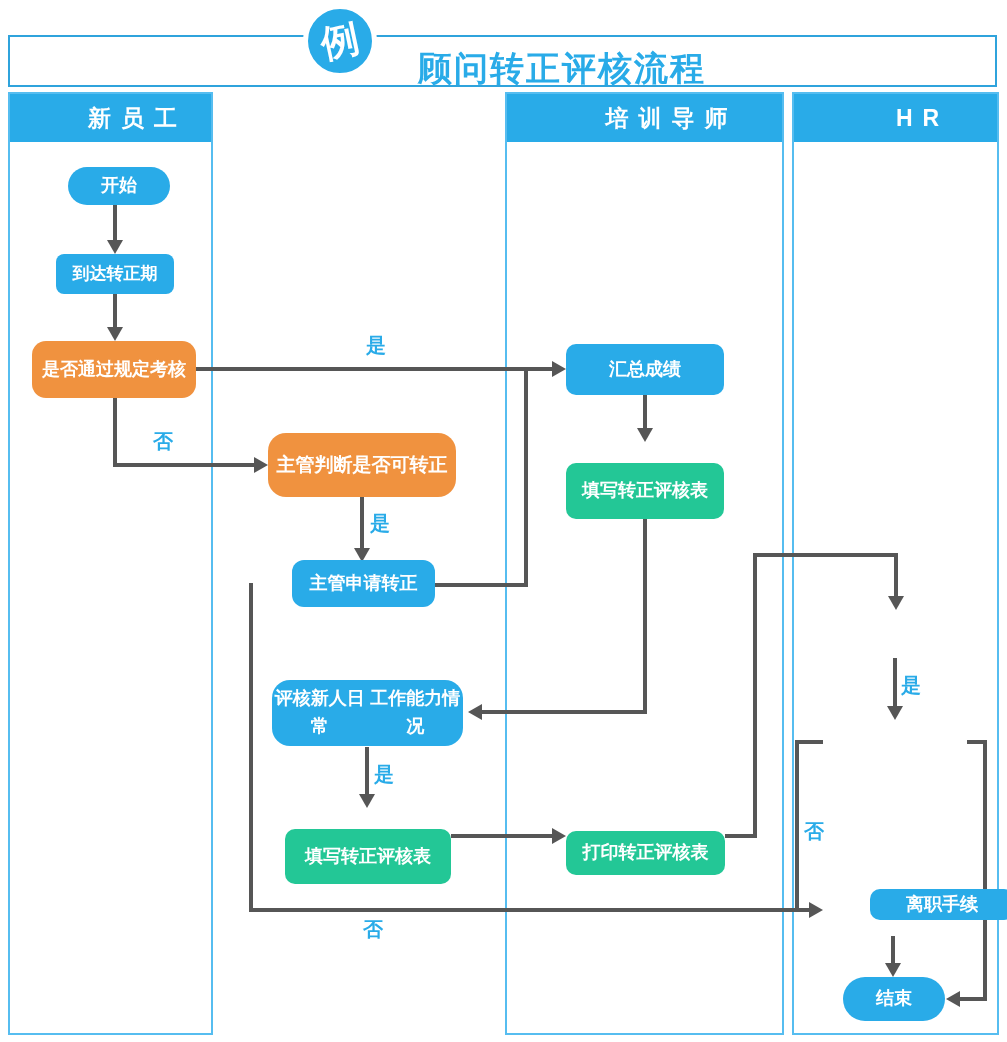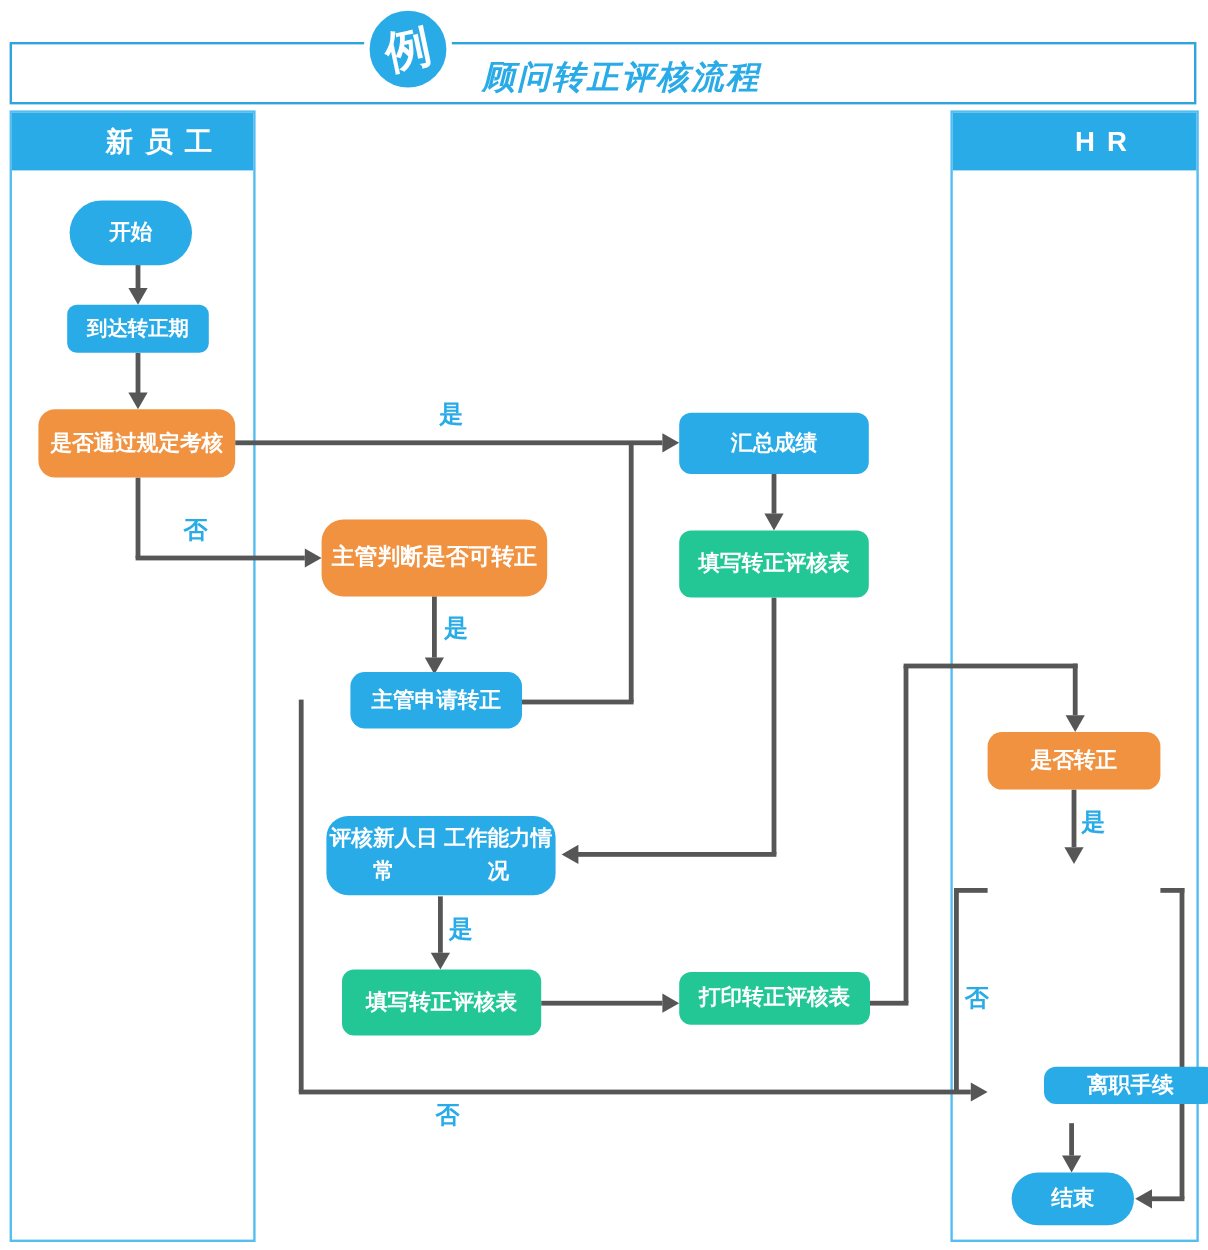--- a/index.html
+++ b/index.html
@@ -12,42 +12,42 @@
     position:absolute;left:8px;top:35px;width:989px;height:52px;
     border:2px solid var(--titleborder);box-sizing:border-box;background:#fff;z-index:1;
   }
   .badge{
     position:absolute;left:303px;top:4px;width:64px;height:64px;border-radius:50%;
     background:var(--blue);border:5px solid #fff;z-index:3;
     display:flex;align-items:center;justify-content:center;
   }
   .badge-text{color:#fff;font-size:38px;font-weight:bold;transform:rotate(-12deg);}
   .doc-title{
-    position:absolute;left:402px;top:46px;z-index:2;
-    color:var(--blue);font-size:27px;font-weight:bold;letter-spacing:2px;font-style:italic;
+    position:absolute;left:418px;top:46px;z-index:2;
+    color:var(--blue);font-size:34px;font-weight:bold;letter-spacing:2px;
   }
   
   .lane{
     position:absolute;top:92px;height:943px;background:#fff;
     border:2px solid var(--laneborder);box-sizing:border-box;z-index:0;
   }
   .lane-header{
     height:48px;background:var(--blue);color:#fff;
     font-size:23px;font-weight:bold;letter-spacing:10px;text-indent:10px;
     display:flex;align-items:center;justify-content:center;padding-left:44px;
   }
   
   .node{
     position:absolute;z-index:2;color:#fff;font-weight:bold;font-size:18px;
     display:flex;align-items:center;justify-content:center;text-align:center;
     box-sizing:border-box;line-height:1.55;
   }
   .nblue{background:var(--blue);border-radius:10px;}
   .norange{background:var(--orange);border-radius:16px;text-align:right;}
-  .ngreen{background:var(--green);border-radius:10px;}
+  .ngreen{background:var(--green);border-radius:10px;margin-top:21px;}
   .pill{background:var(--blue);border-radius:999px;}
   .multiline{flex-direction:row;}
   
   .edge{position:absolute;background:var(--line);z-index:1;}
   .h{height:4px;}
   .v{width:4px;}
   .ah{position:absolute;width:0;height:0;z-index:1;}
   .ah-down{border-left:8px solid transparent;border-right:8px solid transparent;border-top:14px solid var(--line);}
   .ah-right{border-top:8px solid transparent;border-bottom:8px solid transparent;border-left:14px solid var(--line);}
   .ah-left{border-top:8px solid transparent;border-bottom:8px solid transparent;border-right:14px solid var(--line);}
@@ -63,20 +63,23 @@
 <div id="canvas">
 
   <div class="title-box"></div>
   <div class="badge">
     <span class="badge-text">例</span>
   </div>
   <div class="doc-title">顾问转正评核流程</div>
 
   <div class="lane" style="left:8px;width:205px;">
     <div class="lane-header">新员工</div>
+  </div>
+  <div class="lane" style="left:505px;width:279px;">
+    <div class="lane-header">培训导师</div>
   </div>
   <div class="lane" style="left:792px;width:207px;">
     <div class="lane-header">HR</div>
   </div>
 
   <div class="edge v" style="left:113px;top:205px;height:36px;"></div>
   <div class="ah ah-down" style="left:107px;top:240px;"></div>
 
   <div class="edge v" style="left:113px;top:294px;height:34px;"></div>
   <div class="ah ah-down" style="left:107px;top:327px;"></div>
@@ -132,30 +135,29 @@
   <div class="ah ah-down" style="left:885px;top:963px;"></div>
 
   <span class="elabel" style="left:366px;top:332px;">是</span>
   <span class="elabel" style="left:153px;top:428px;">否</span>
   <span class="elabel" style="left:370px;top:510px;">是</span>
   <span class="elabel" style="left:374px;top:761px;">是</span>
   <span class="elabel" style="left:901px;top:672px;">是</span>
   <span class="elabel" style="left:804px;top:818px;">否</span>
   <span class="elabel" style="left:363px;top:916px;">否</span>
 
-  <div class="node pill" style="left:58px;top:167px;width:102px;height:54px;">开始</div>
+  <div class="node pill" style="left:68px;top:167px;width:102px;height:38px;">开始</div>
   <div class="node nblue" style="left:56px;top:254px;width:118px;height:40px;font-size:17px;border-radius:8px;">到达转正期</div>
   <div class="node norange" style="left:32px;top:341px;width:164px;height:57px;border-radius:14px;">是否通过规定考核</div>
   <div class="node norange" style="left:268px;top:433px;width:188px;height:64px;font-size:19px;border-radius:18px;">主管判断是否可转正</div>
   <div class="node nblue" style="left:292px;top:560px;width:143px;height:47px;border-radius:12px;">主管申请转正</div>
   <div class="node nblue multiline" style="left:272px;top:680px;width:191px;height:66px;border-radius:18px;">
     <span>评核新人日常</span>
     <span>工作能力情况</span>
   </div>
   <div class="node ngreen" style="left:285px;top:808px;width:166px;height:55px;">填写转正评核表</div>
   <div class="node nblue" style="left:566px;top:344px;width:158px;height:51px;">汇总成绩</div>
   <div class="node ngreen" style="left:566px;top:442px;width:158px;height:56px;">填写转正评核表</div>
   <div class="node ngreen" style="left:566px;top:810px;width:159px;height:44px;">打印转正评核表</div>
-  <div class="node norange" style="left:823px;top:610px;width:144px;height:48px;border-radius:12px;">是否转正</div>
   <div class="node nblue" style="left:870px;top:889px;width:144px;height:31px;">离职手续</div>
   <div class="node pill" style="left:843px;top:977px;width:102px;height:44px;">结束</div>
 
 </div>
 
 </body></html>

